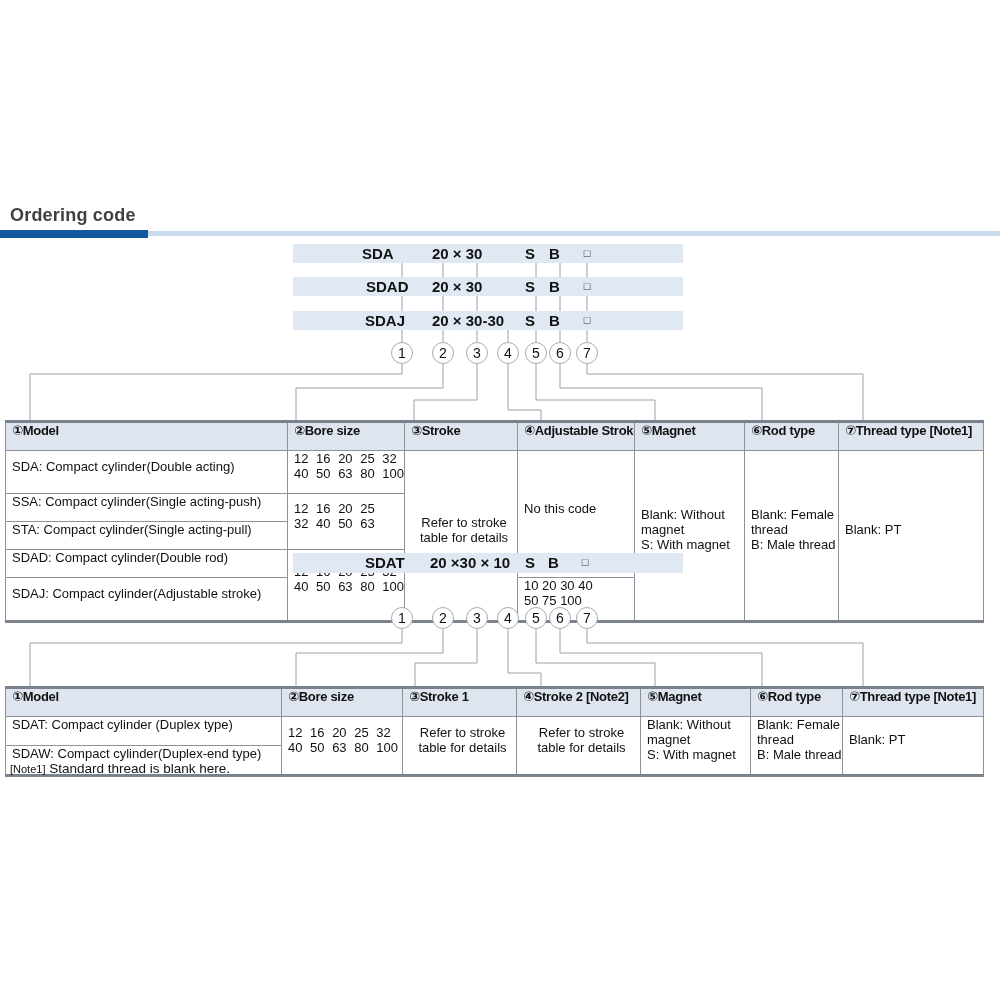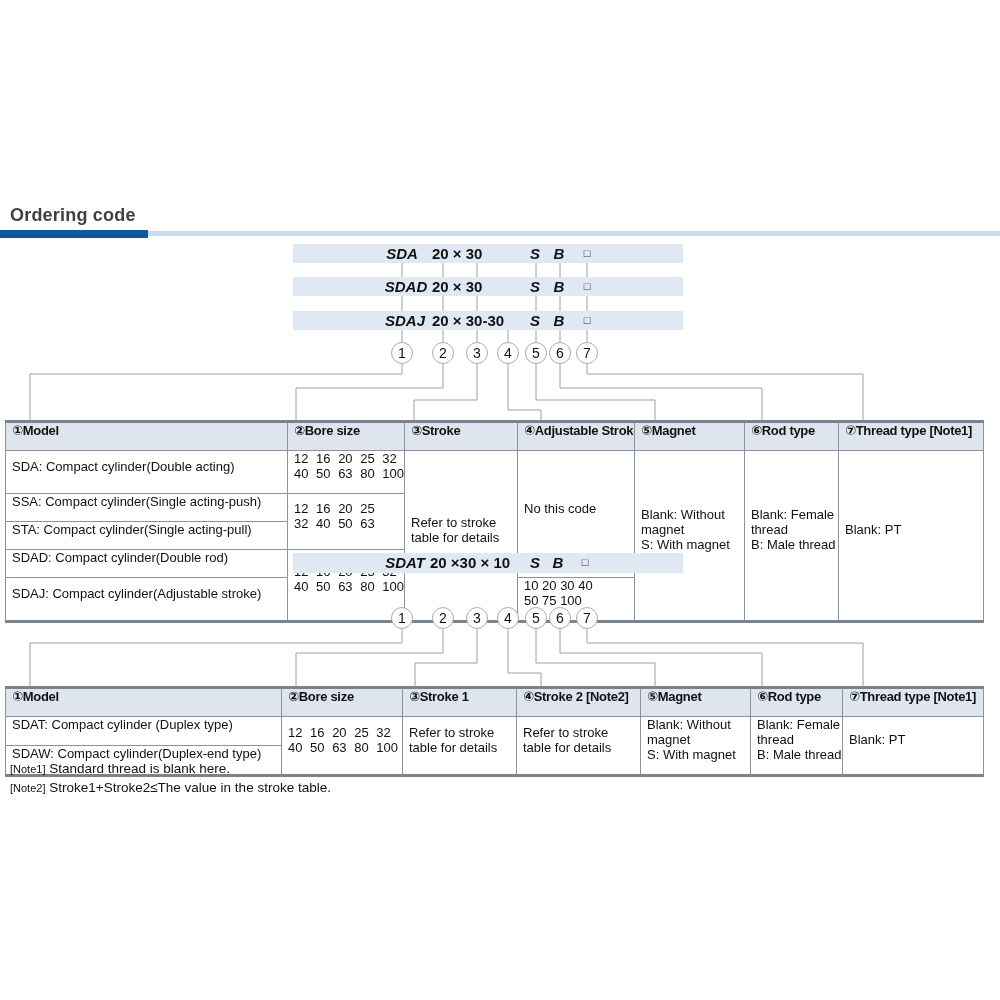--- a/index.html
+++ b/index.html
@@ -7,38 +7,38 @@
     position:relative;width:1000px;height:1000px;background:#ffffff;overflow:hidden;
     font-family:"Liberation Sans","DejaVu Sans",sans-serif;color:#1a1a1a;
   }
   
   .title{position:absolute;left:10px;top:205px;font-size:18px;font-weight:bold;color:#404040;letter-spacing:.2px;}
   .rule-light{position:absolute;left:0;top:231px;width:1000px;height:5px;background:#c9dbec;}
   .rule-dark{position:absolute;left:0;top:230px;width:148px;height:8px;background:#1257a0;}
   
   .codebar{position:absolute;left:293px;width:390px;height:19px;background:#dfe8f3;}
   .codebar .seg{position:absolute;top:0;height:19px;line-height:19px;font-size:15px;font-weight:bold;color:#111;white-space:nowrap;}
-  .seg.c{text-align:center;font-style:italic;}
+  .seg.c{}
   .seg.sq{font-size:11px;font-weight:normal;color:#333;text-align:center;}
   
   .circ{position:absolute;width:20px;height:20px;border:1px solid #a7adb5;border-radius:50%;
         background:#fff;text-align:center;line-height:20px;font-size:14px;color:#111;}
   
   .connectors{position:absolute;left:0;top:0;width:1000px;height:1000px;pointer-events:none;}
   .connectors polyline{fill:none;stroke:#9aa2ab;stroke-width:1;}
   
   table.spec{position:absolute;left:5px;width:978px;border-collapse:collapse;table-layout:fixed;
              font-size:13px;color:#111;background:#fff;
              border-left:1px solid #8b929c;border-right:1px solid #8b929c;
              border-top:3px solid #7a828d;border-bottom:3px solid #7a828d;}
   table.spec td{border:1px solid #8b929c;padding:0 0 12px 6px;vertical-align:middle;overflow:hidden;}
   td.hd{background:#dee5ef;font-weight:bold;letter-spacing:-.3px;padding-left:4px;white-space:nowrap;}
   td.ml{white-space:pre-line;line-height:15px;}
   td.bore{white-space:pre-line;line-height:15px;word-spacing:4px;padding-left:4px;margin-left:32px;}
-  td.ctr{padding:0 2px;}
+  td.ctr{text-align:center;padding:0 2px;}
   td.rt{padding:0 6px 0 2px;}
   
   .note{position:absolute;left:10px;font-size:13.5px;color:#111;}
   .note .tag{font-size:11px;}
 </style>
 </head>
 <body>
 
 <div class="page">
 
@@ -242,18 +242,14 @@
     <tr style="height:24px">
       <td>SDAW: Compact cylinder(Duplex-end type)</td>
     </tr>
   </tbody>
     </table>
 
   <div class="note" style="top:761px">
     <span class="tag">[Note1]</span>
     <span>Standard thread is blank here.</span>
   </div>
-  <div class="note" style="top:780px">
-    <span class="tag">[Note2]</span>
-    <span>Stroke1+Stroke2≤The value in the stroke table.</span>
-  </div>
 
 </div>
 
 </body></html>

